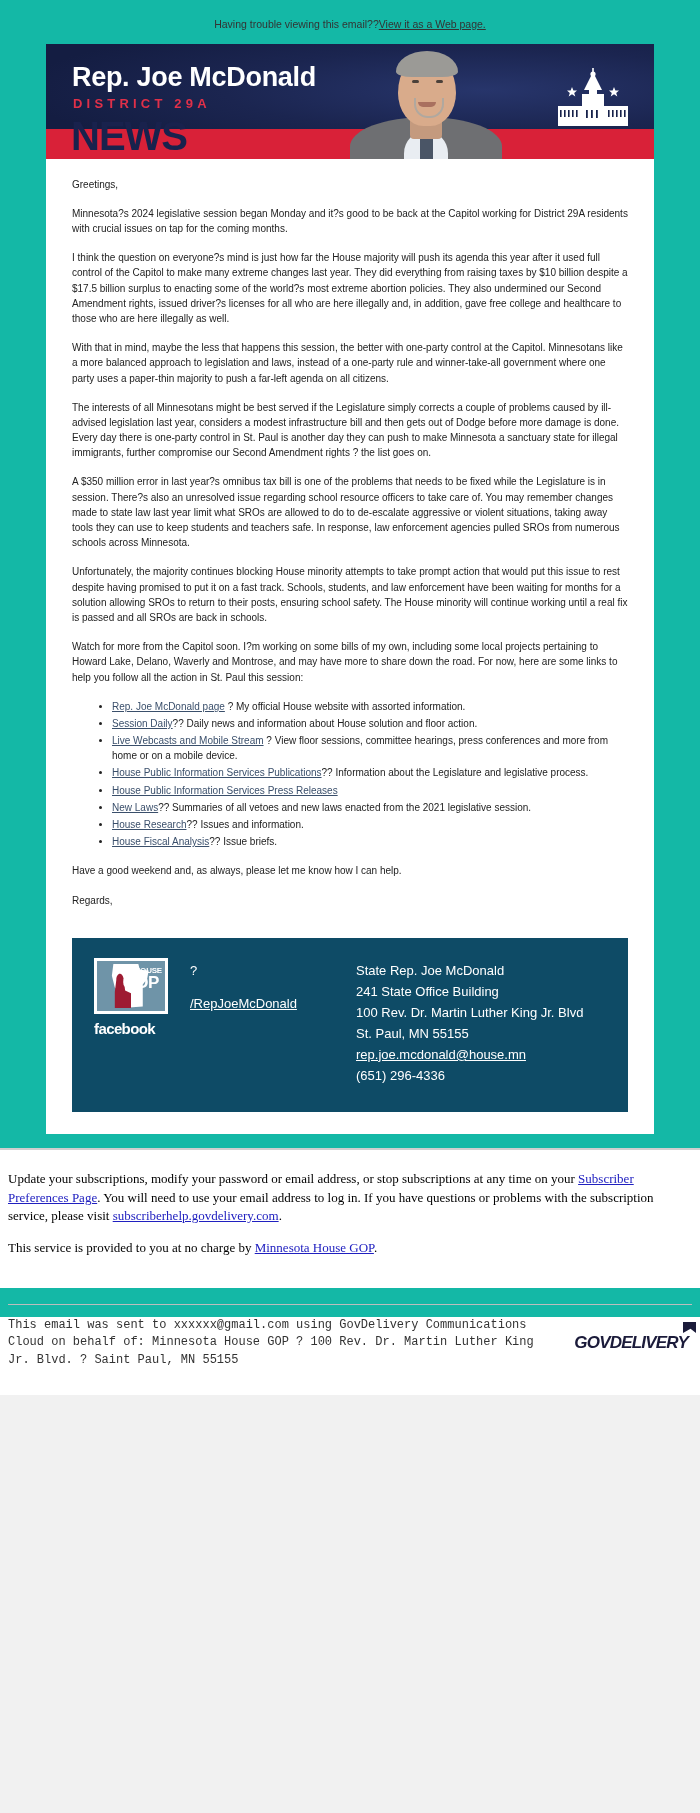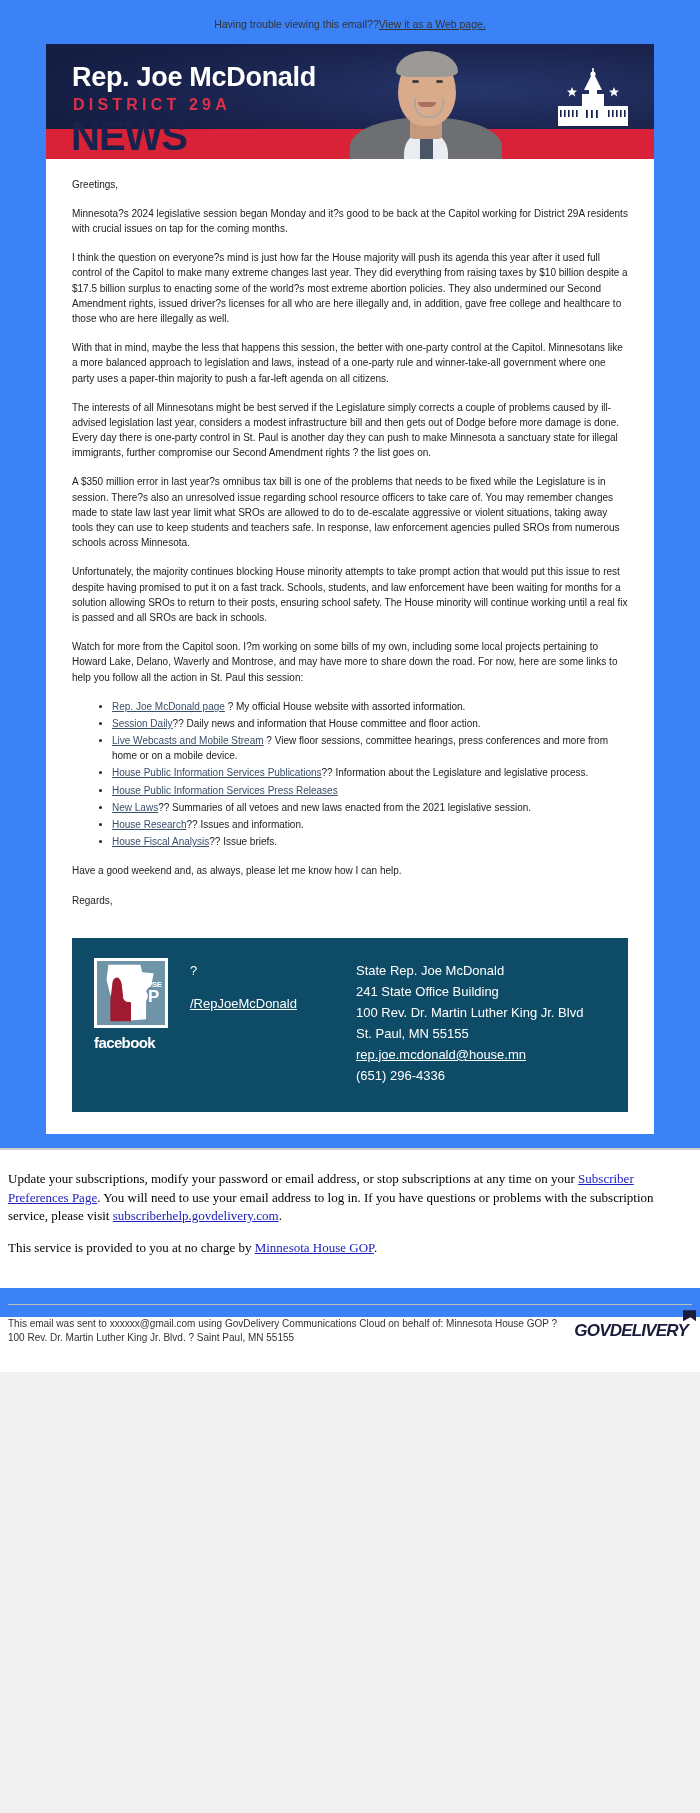--- a/index.html
+++ b/index.html
@@ -7,21 +7,21 @@
     margin: 0;
     padding: 0;
     background: #f1f1f1;
   }
   body {
     width: 700px;
     font-family: "Liberation Sans", sans-serif;
     color: #1a1a1a;
     -webkit-font-smoothing: antialiased;
   }
-  .page { width: 700px; background: #3b82f6; }
+  .page { width: 700px; background: #14b8a6; }
 
   
   .preheader {
     text-align: center;
     font-size: 10.5px;
     color: #333;
     padding: 18px 10px 12px 10px;
     line-height: 1.3;
   }
   .preheader a {
@@ -65,21 +65,21 @@
     font-weight: bold;
     color: #ffffff;
     letter-spacing: -0.3px;
     font-family: "Liberation Sans", sans-serif;
     white-space: nowrap;
   }
   .banner-district {
     position: absolute;
     left: 27px;
     top: 52px;
-    font-size: 16px;
+    font-size: 13px;
     font-weight: bold;
     color: #e03049;
     letter-spacing: 4.2px;
     white-space: nowrap;
   }
   .banner-news {
     position: absolute;
     left: 25px;
     top: 72px;
     font-size: 40px;
@@ -218,21 +218,21 @@
   .sig-wrap { padding: 10px 26px 22px 26px; }
   .sig {
     background: #0e4b66;
     display: flex;
     padding: 20px 22px 26px 22px;
     box-sizing: border-box;
   }
   .sig-logo-col { width: 96px; flex: 0 0 96px; }
   .gop-logo {
     width: 74px;
-    height: 70px;
+    height: 56px;
     background: #ffffff;
     padding: 3px;
     box-sizing: border-box;
   }
   .gop-inner {
     position: relative;
     width: 100%;
     height: 100%;
     background: #6f94a8;
     overflow: hidden;
@@ -314,22 +314,22 @@
     margin: 16px 8px 12px 8px;
   }
   .sent-row {
     display: flex;
     align-items: center;
     padding: 0 8px 16px 8px;
     background: #ffffff;
   }
   .sent-text {
     flex: 1;
-    font-family: Liberation Sans, sans-serif;
-    font-size: 10px;
+    font-family: Liberation Mono, monospace;
+    font-size: 12px;
     line-height: 1.45;
     color: #333;
     padding-right: 14px;
   }
   .gd-logo {
     position: relative;
     flex: 0 0 auto;
     padding-right: 4px;
   }
   .gd-word {
@@ -419,21 +419,21 @@
       <p>Minnesota?s 2024 legislative session began Monday and it?s good to be back at the Capitol working for District 29A residents with crucial issues on tap for the coming months.</p>
       <p>I think the question on everyone?s mind is just how far the House majority will push its agenda this year after it used full control of the Capitol to make many extreme changes last year. They did everything from raising taxes by $10 billion despite a $17.5 billion surplus to enacting some of the world?s most extreme abortion policies. They also undermined our Second Amendment rights, issued driver?s licenses for all who are here illegally and, in addition, gave free college and healthcare to those who are here illegally as well.</p>
       <p>With that in mind, maybe the less that happens this session, the better with one-party control at the Capitol. Minnesotans like a more balanced approach to legislation and laws, instead of a one-party rule and winner-take-all government where one party uses a paper-thin majority to push a far-left agenda on all citizens.</p>
       <p>The interests of all Minnesotans might be best served if the Legislature simply corrects a couple of problems caused by ill-advised legislation last year, considers a modest infrastructure bill and then gets out of Dodge before more damage is done. Every day there is one-party control in St. Paul is another day they can push to make Minnesota a sanctuary state for illegal immigrants, further compromise our Second Amendment rights ? the list goes on.</p>
       <p>A $350 million error in last year?s omnibus tax bill is one of the problems that needs to be fixed while the Legislature is in session. There?s also an unresolved issue regarding school resource officers to take care of. You may remember changes made to state law last year limit what SROs are allowed to do to de-escalate aggressive or violent situations, taking away tools they can use to keep students and teachers safe. In response, law enforcement agencies pulled SROs from numerous schools across Minnesota.</p>
       <p>Unfortunately, the majority continues blocking House minority attempts to take prompt action that would put this issue to rest despite having promised to put it on a fast track. Schools, students, and law enforcement have been waiting for months for a solution allowing SROs to return to their posts, ensuring school safety. The House minority will continue working until a real fix is passed and all SROs are back in schools.</p>
       <p>Watch for more from the Capitol soon. I?m working on some bills of my own, including some local projects pertaining to Howard Lake, Delano, Waverly and Montrose, and may have more to share down the road. For now, here are some links to help you follow all the action in St. Paul this session:</p>
 
       <ul class="link-list">
         <li><a href="#">Rep. Joe McDonald page</a><span> ? My official House website with assorted information.</span></li>
-        <li><a href="#">Session Daily</a><span>?? Daily news and information that House committee and floor action.</span></li>
+        <li><a href="#">Session Daily</a><span>?? Daily news and information about House solution and floor action.</span></li>
         <li><a href="#">Live Webcasts and Mobile Stream</a><span> ? View floor sessions, committee hearings, press conferences and more from home or on a mobile device.</span></li>
         <li><a href="#">House Public Information Services Publications</a><span>?? Information about the Legislature and legislative process.</span></li>
         <li><a href="#">House Public Information Services Press Releases</a><span></span></li>
         <li><a href="#">New Laws</a><span>?? Summaries of all vetoes and new laws enacted from the 2021 legislative session.</span></li>
         <li><a href="#">House Research</a><span>?? Issues and information.</span></li>
         <li><a href="#">House Fiscal Analysis</a><span>?? Issue briefs.</span></li>
       </ul>
 
       <p>Have a good weekend and, as always, please let me know how I can help.</p>
       <p>Regards,</p>

